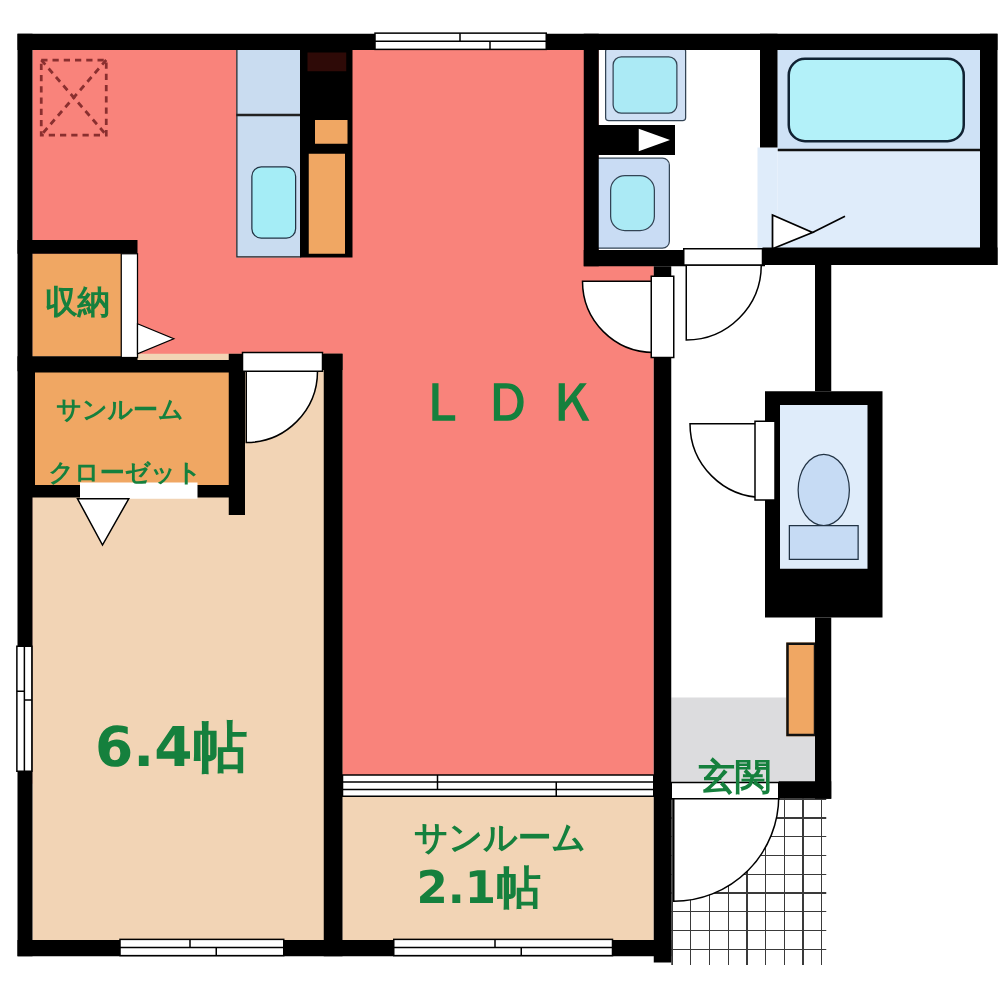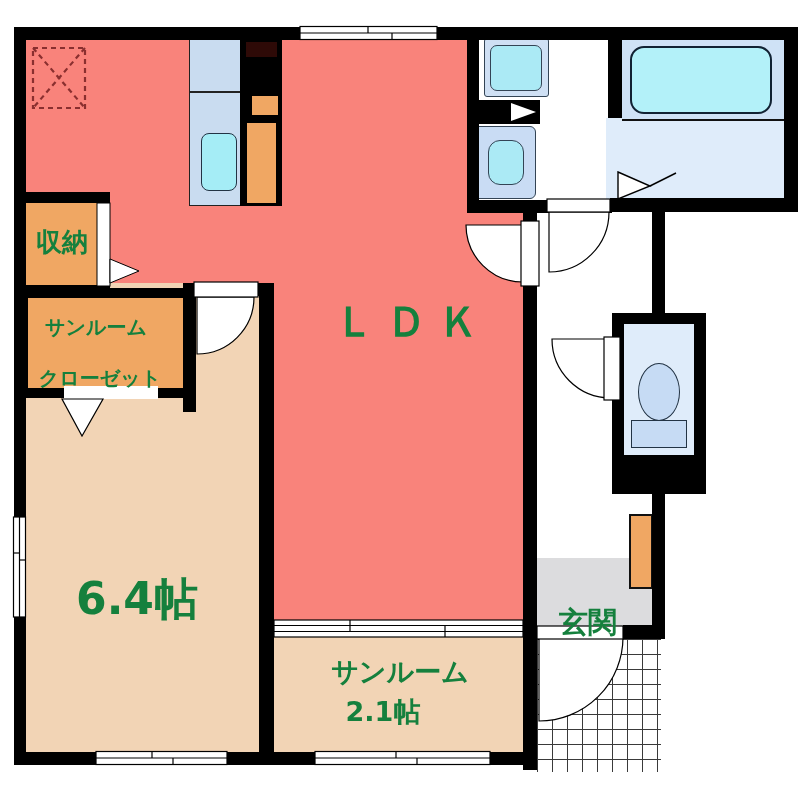--- a/index.html
+++ b/index.html
@@ -145,21 +145,21 @@
       <rect x="64" y="386" width="94" height="13" fill="#fff"></rect>
       <polygon points="62,399 103,399 82,436" fill="#fff" stroke="#000" stroke-width="1.2"></polygon>
     </g>
   </svg>
 
   <div class="lbl" style="left:412px;top:322px;font-size:42px;letter-spacing:10px;">ＬＤＫ</div>
 
   <div class="lbl" style="left:137px;top:599px;font-size:44px;">6.4帖</div>
 
   <div class="lbl" style="left:400px;top:671px;font-size:27px;">サンルーム</div>
-  <div class="lbl" style="left:383px;top:711px;font-size:27px;">2.1帖</div>
+  <div class="lbl" style="left:383px;top:711px;font-size:36px;">2.1帖</div>
 
   <div class="lbl" style="left:62px;top:242px;font-size:26px;">収納</div>
 
   <div class="lbl" style="left:96px;top:327px;font-size:20px;">サンルーム</div>
   <div class="lbl" style="left:100px;top:366px;font-size:20px;margin-top:12px;">クローゼット</div>
 
   <div class="lbl" style="left:588px;top:622px;font-size:29px;">玄関</div>
 </div>
 
 </body></html>

